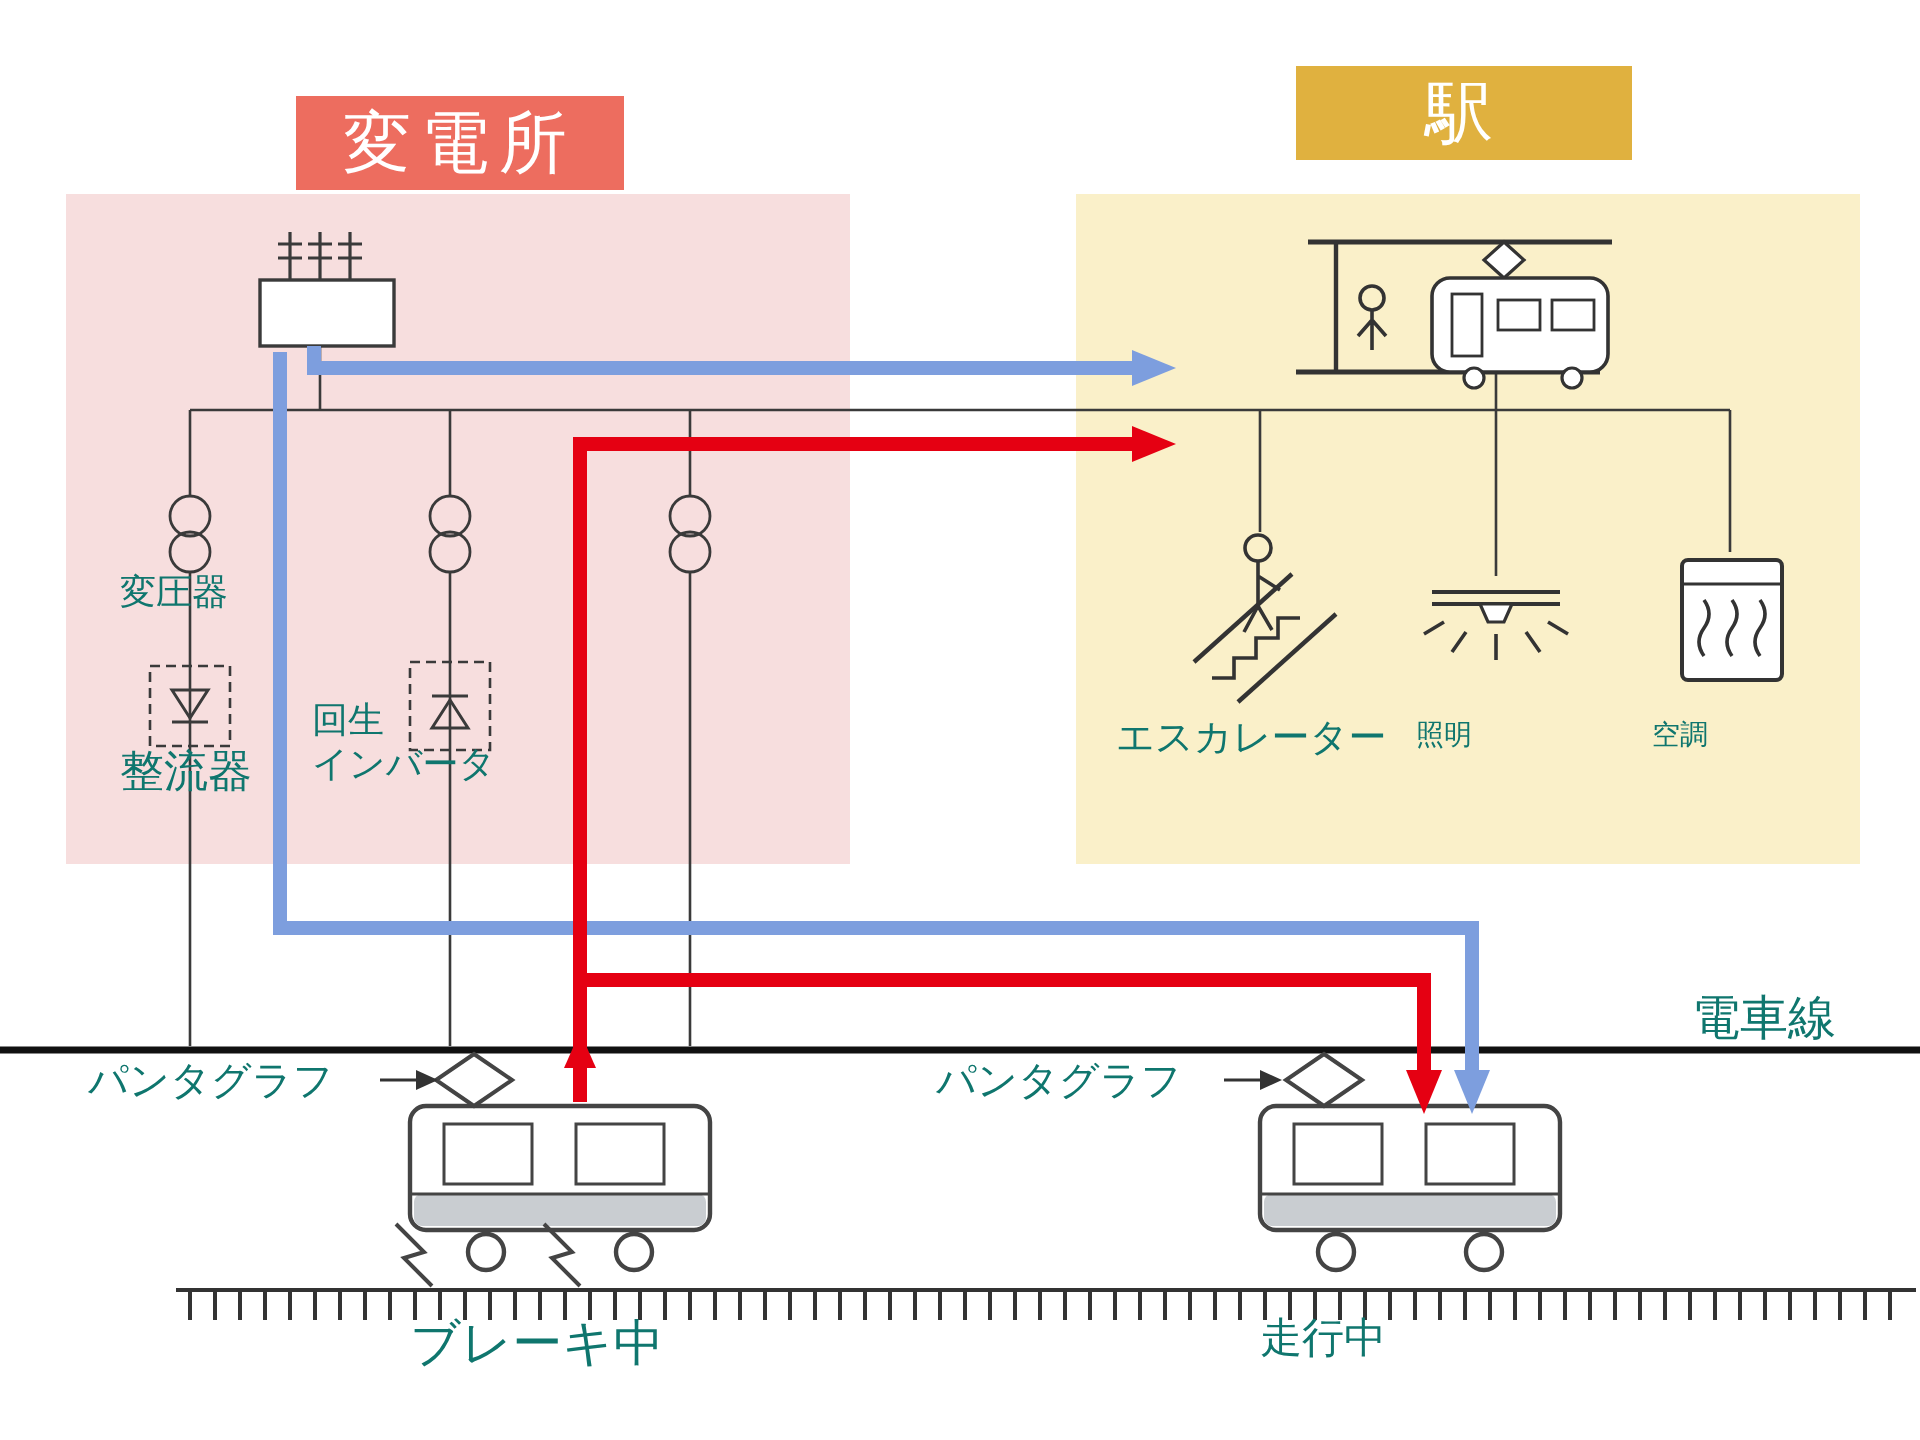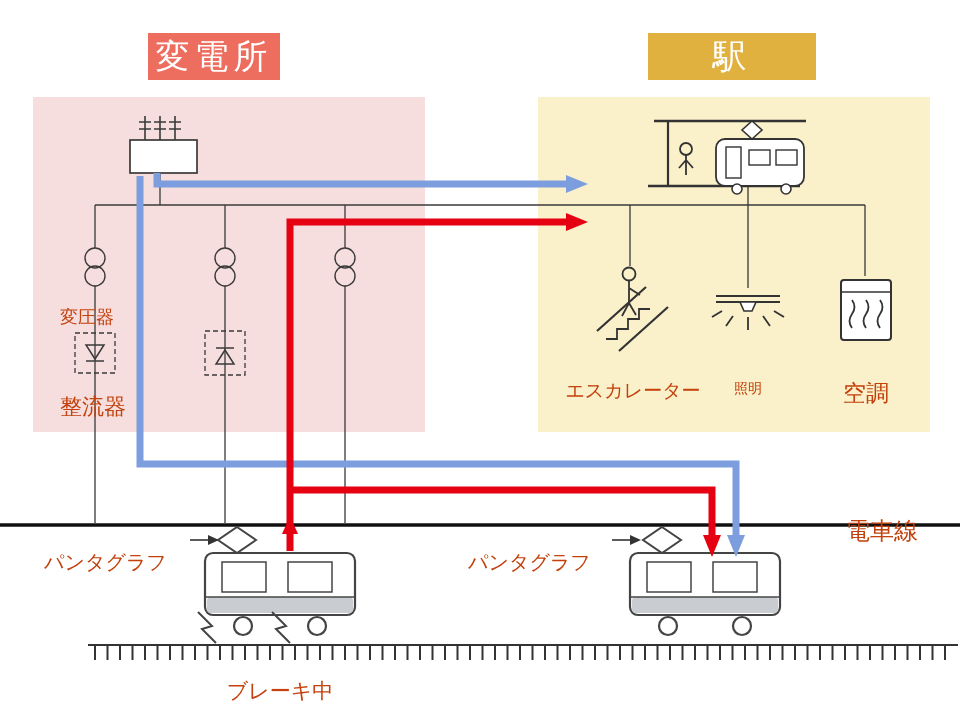--- a/index.html
+++ b/index.html
@@ -2,32 +2,32 @@
 <html><head>
 <meta charset="utf-8">
 <style>
   html,body{margin:0;padding:0;background:#fff;}
   .stage{position:relative;width:960px;height:720px;background:#ffffff;overflow:hidden;
          font-family:"Liberation Sans",sans-serif;color:#000;}
   .region{position:absolute;z-index:0;}
   .title{position:absolute;z-index:3;display:flex;align-items:center;justify-content:center;
          color:#ffffff;font-size:34px;letter-spacing:5px;}
   svg.diagram{position:absolute;left:0;top:0;z-index:1;}
-  .lbl{position:absolute;z-index:2;color:#c2410c;line-height:1.2;white-space:pre-line;margin-top:21px;}
-  .lbl.center{text-align:center;}
+  .lbl{position:absolute;z-index:2;color:#0f766e;line-height:1.2;white-space:pre-line;}
+  .lbl.center{text-align:left;}
 </style>
 </head>
 <body>
 
 <div class="stage">
 
   <div class="region" style="left: 33px; top: 97px; width: 392px; height: 335px; background-color: rgb(247, 222, 222);"></div>
   <div class="region" style="left: 538px; top: 97px; width: 392px; height: 335px; background-color: rgb(250, 240, 201);"></div>
 
-  <div class="title" style="left: 148px; top: 33px; width: 132px; height: 47px; background-color: rgb(237, 109, 95);">変電所</div>
+  <div class="title" style="left: 148px; top: 48px; width: 164px; height: 47px; background-color: rgb(237, 109, 95);">変電所</div>
   <div class="title" style="left: 648px; top: 33px; width: 168px; height: 47px; background-color: rgb(224, 177, 63);">駅</div>
 
   <svg class="diagram" width="960" height="720" viewBox="0 0 960 720">
     <defs>
       <marker id="arrow-blue" markerUnits="userSpaceOnUse" markerWidth="30" markerHeight="30" refX="5" refY="14" orient="auto">
         <path d="M3,5 L25,14 L3,23 Z" fill="#7d9ede"></path>
       </marker>
       <marker id="arrow-red" markerUnits="userSpaceOnUse" markerWidth="30" markerHeight="30" refX="5" refY="14" orient="auto">
         <path d="M3,5 L25,14 L3,23 Z" fill="#e50012"></path>
       </marker>
@@ -152,25 +152,28 @@
 
     <g fill="none" stroke-linejoin="miter">
       <path d="M290,551 L290,222 L568,222" stroke="#e50012" stroke-width="7" marker-end="url(#arrow-red)"></path>
       <path d="M290,490 L712,490 L712,537" stroke="#e50012" stroke-width="7" marker-end="url(#arrow-red)"></path>
       <polygon points="290,516 282,534 298,534" fill="#e50012"></polygon>
     </g>
   </svg>
 
   <div class="lbl" style="left:60px;top:286px;font-size:18px">変圧器</div>
   <div class="lbl" style="left:60px;top:373px;font-size:22px">整流器</div>
+  <div class="lbl" style="left:156px;top:350px;font-size:18px">回生
+インバータ</div>
 
   <div class="lbl center" style="left:558px;top:359px;width:150px;font-size:19px">エスカレーター</div>
   <div class="lbl center" style="left:708px;top:359px;width:80px;font-size:14px">照明</div>
-  <div class="lbl center" style="left:826px;top:359px;width:80px;font-size:23px">空調</div>
+  <div class="lbl center" style="left:826px;top:359px;width:80px;font-size:14px">空調</div>
 
   <div class="lbl" style="left:846px;top:496px;font-size:24px">電車線</div>
 
   <div class="lbl" style="left:44px;top:529px;font-size:20px">パンタグラフ</div>
   <div class="lbl" style="left:468px;top:529px;font-size:20px">パンタグラフ</div>
 
-  <div class="lbl center" style="left:205px;top:657px;width:150px;font-size:21px">ブレーキ中</div>
+  <div class="lbl center" style="left:205px;top:657px;width:150px;font-size:25px">ブレーキ中</div>
+  <div class="lbl center" style="left:630px;top:657px;width:150px;font-size:21px">走行中</div>
 
 </div>
 
 </body></html>

